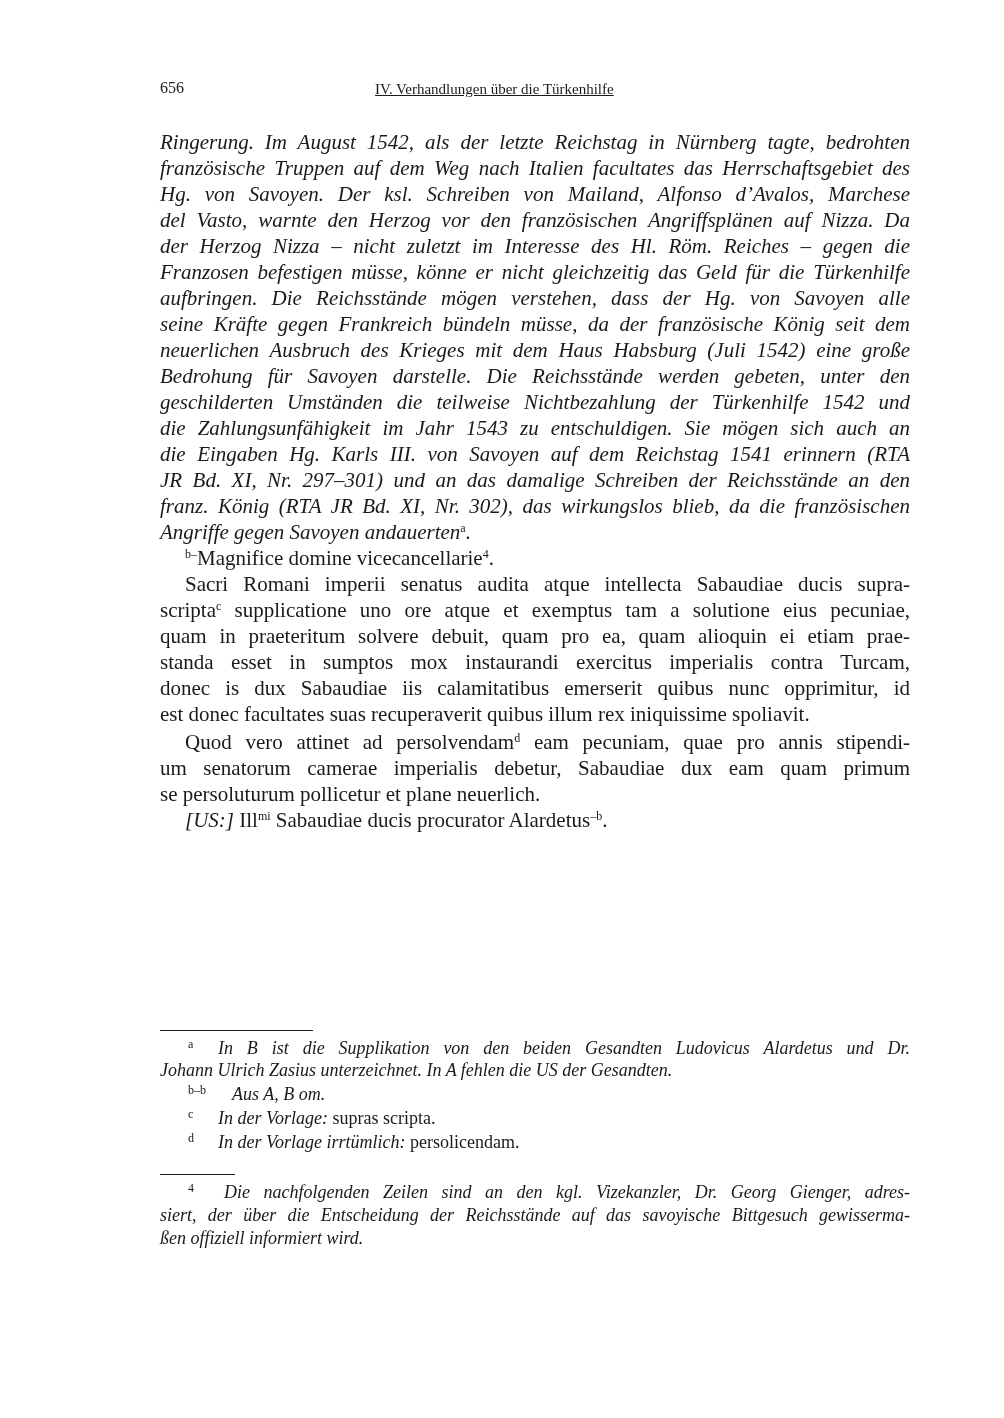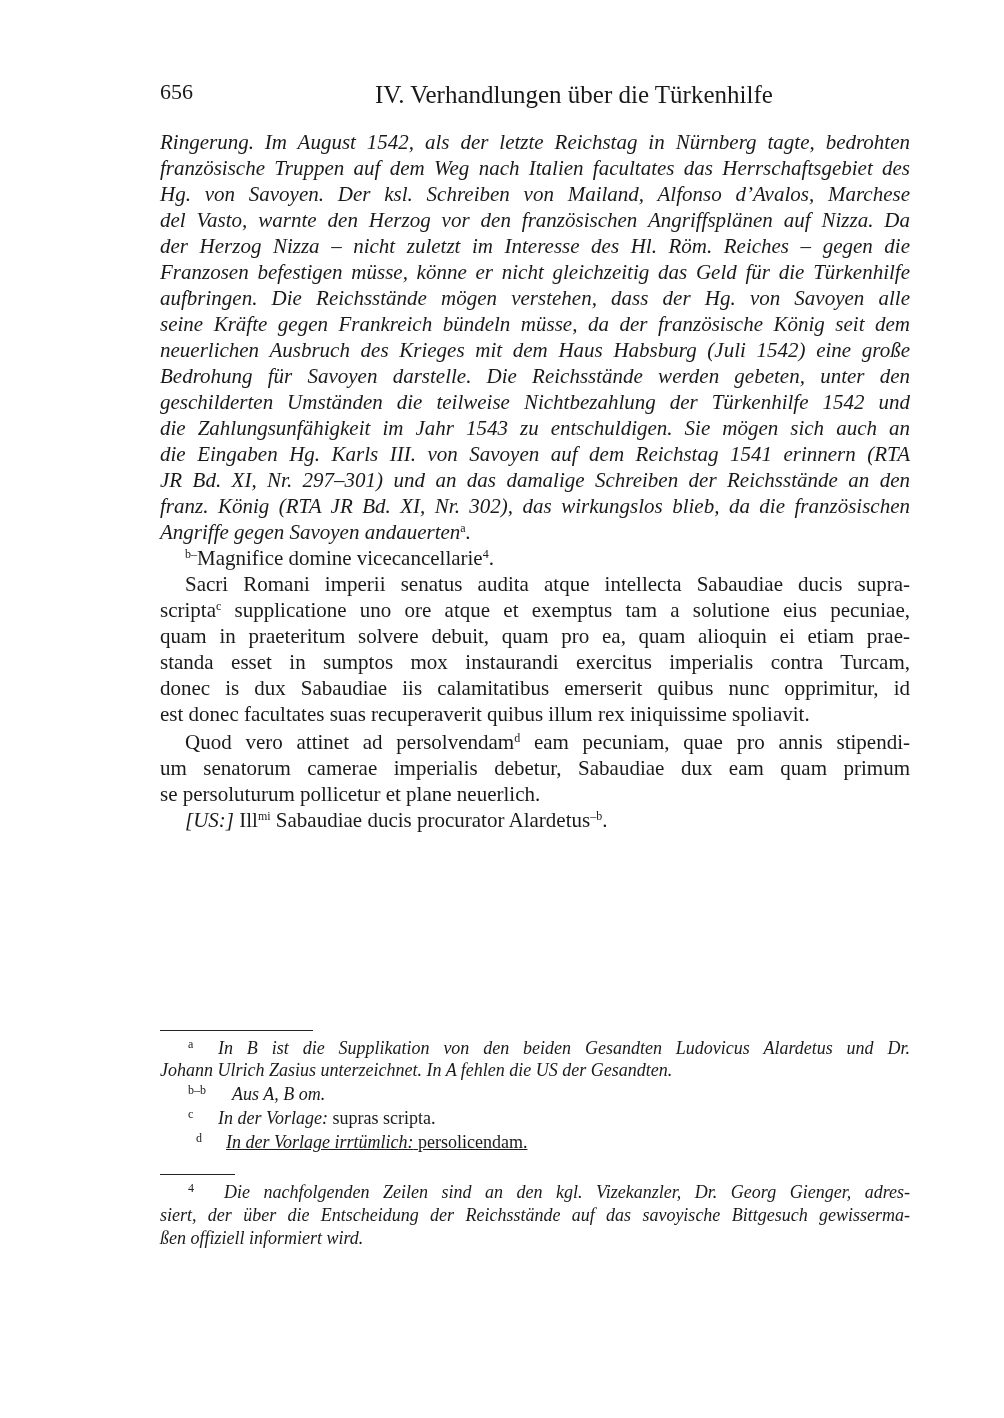--- a/index.html
+++ b/index.html
@@ -1,19 +1,19 @@
 <!DOCTYPE html>
 <html><head>
 <meta charset="utf-8">
 <style>
   html, body { margin: 0; padding: 0; background: #ffffff; }
   body { width: 1004px; height: 1418px; position: relative; overflow: hidden;
          font-family: "Liberation Serif", "DejaVu Serif", serif; color: #1a1a1a; }
-  .page-number { position: absolute; left: 160px; top: 79px; font-size: 22px; }
-  .running-head { position: absolute; left: 375px; top: 81px; font-size: 25px; }
+  .page-number { position: absolute; left: 160px; top: 79px; font-size: 16px; }
+  .running-head { position: absolute; left: 375px; top: 81px; font-size: 15px; text-decoration: underline; }
   .line { position: absolute; left: 160px; width: 750px; white-space: nowrap; font-size: 21px; line-height: 26px; }
   .it { font-style: italic; }
   .just { text-align: justify; text-align-last: justify; }
   .ind { left: 185px; width: 725px; }
   sup { font-size: 12px; vertical-align: 7px; line-height: 0; }
   .rule { position: absolute; height: 1px; background: #222; }
   .fn { position: absolute; left: 160px; width: 750px; white-space: nowrap; font-size: 18px; line-height: 22px; }
   .fn-mark { display: inline-block; width: 30px; font-size: 12px; vertical-align: 6px; line-height: 0; font-style: normal; }
 </style>
 </head>
@@ -62,19 +62,19 @@
 <div class="line ind" style="top:807px;">
   <span class="it">[US:]</span><span> Ill</span><sup>mi</sup><span> Sabaudiae ducis procurator Alardetus</span><sup>–b</sup><span>.</span>
 </div>
 
 <div class="rule" style="left:160px; top:1030px; width:153px;"></div>
 
 <div class="fn it just" style="top:1037px; left:188px; width:722px;"><span class="fn-mark">a</span><span>In B ist die Supplikation von den beiden Gesandten Ludovicus Alardetus und Dr.</span></div>
 <div class="fn it" style="top:1059px;">Johann Ulrich Zasius unterzeichnet. In A fehlen die US der Gesandten.</div>
 <div class="fn" style="top:1083px; left:188px;"><span class="fn-mark" style="width:44px;">b–b</span><span class="it">Aus A, B om.</span></div>
 <div class="fn" style="top:1107px; left:188px;"><span class="fn-mark">c</span><span class="it">In der Vorlage:</span><span> supras scripta.</span></div>
-<div class="fn" style="top:1131px; left:196px;text-decoration:underline;"><span class="fn-mark">d</span><span class="it">In der Vorlage irrtümlich:</span><span> persolicendam.</span></div>
+<div class="fn" style="top:1131px; left:188px;"><span class="fn-mark">d</span><span class="it">In der Vorlage irrtümlich:</span><span> persolicendam.</span></div>
 
 <div class="rule" style="left:160px; top:1174px; width:75px;"></div>
 
 <div class="fn it just" style="top:1181px; left:188px; width:722px;"><span class="fn-mark" style="width:36px;">4</span><span>Die nachfolgenden Zeilen sind an den kgl. Vizekanzler, Dr. Georg Gienger, adres-</span></div>
 <div class="fn it just" style="top:1204px;">siert, der über die Entscheidung der Reichsstände auf das savoyische Bittgesuch gewisserma-</div>
 <div class="fn it" style="top:1227px;">ßen offiziell informiert wird.</div>
 
 </body></html>

